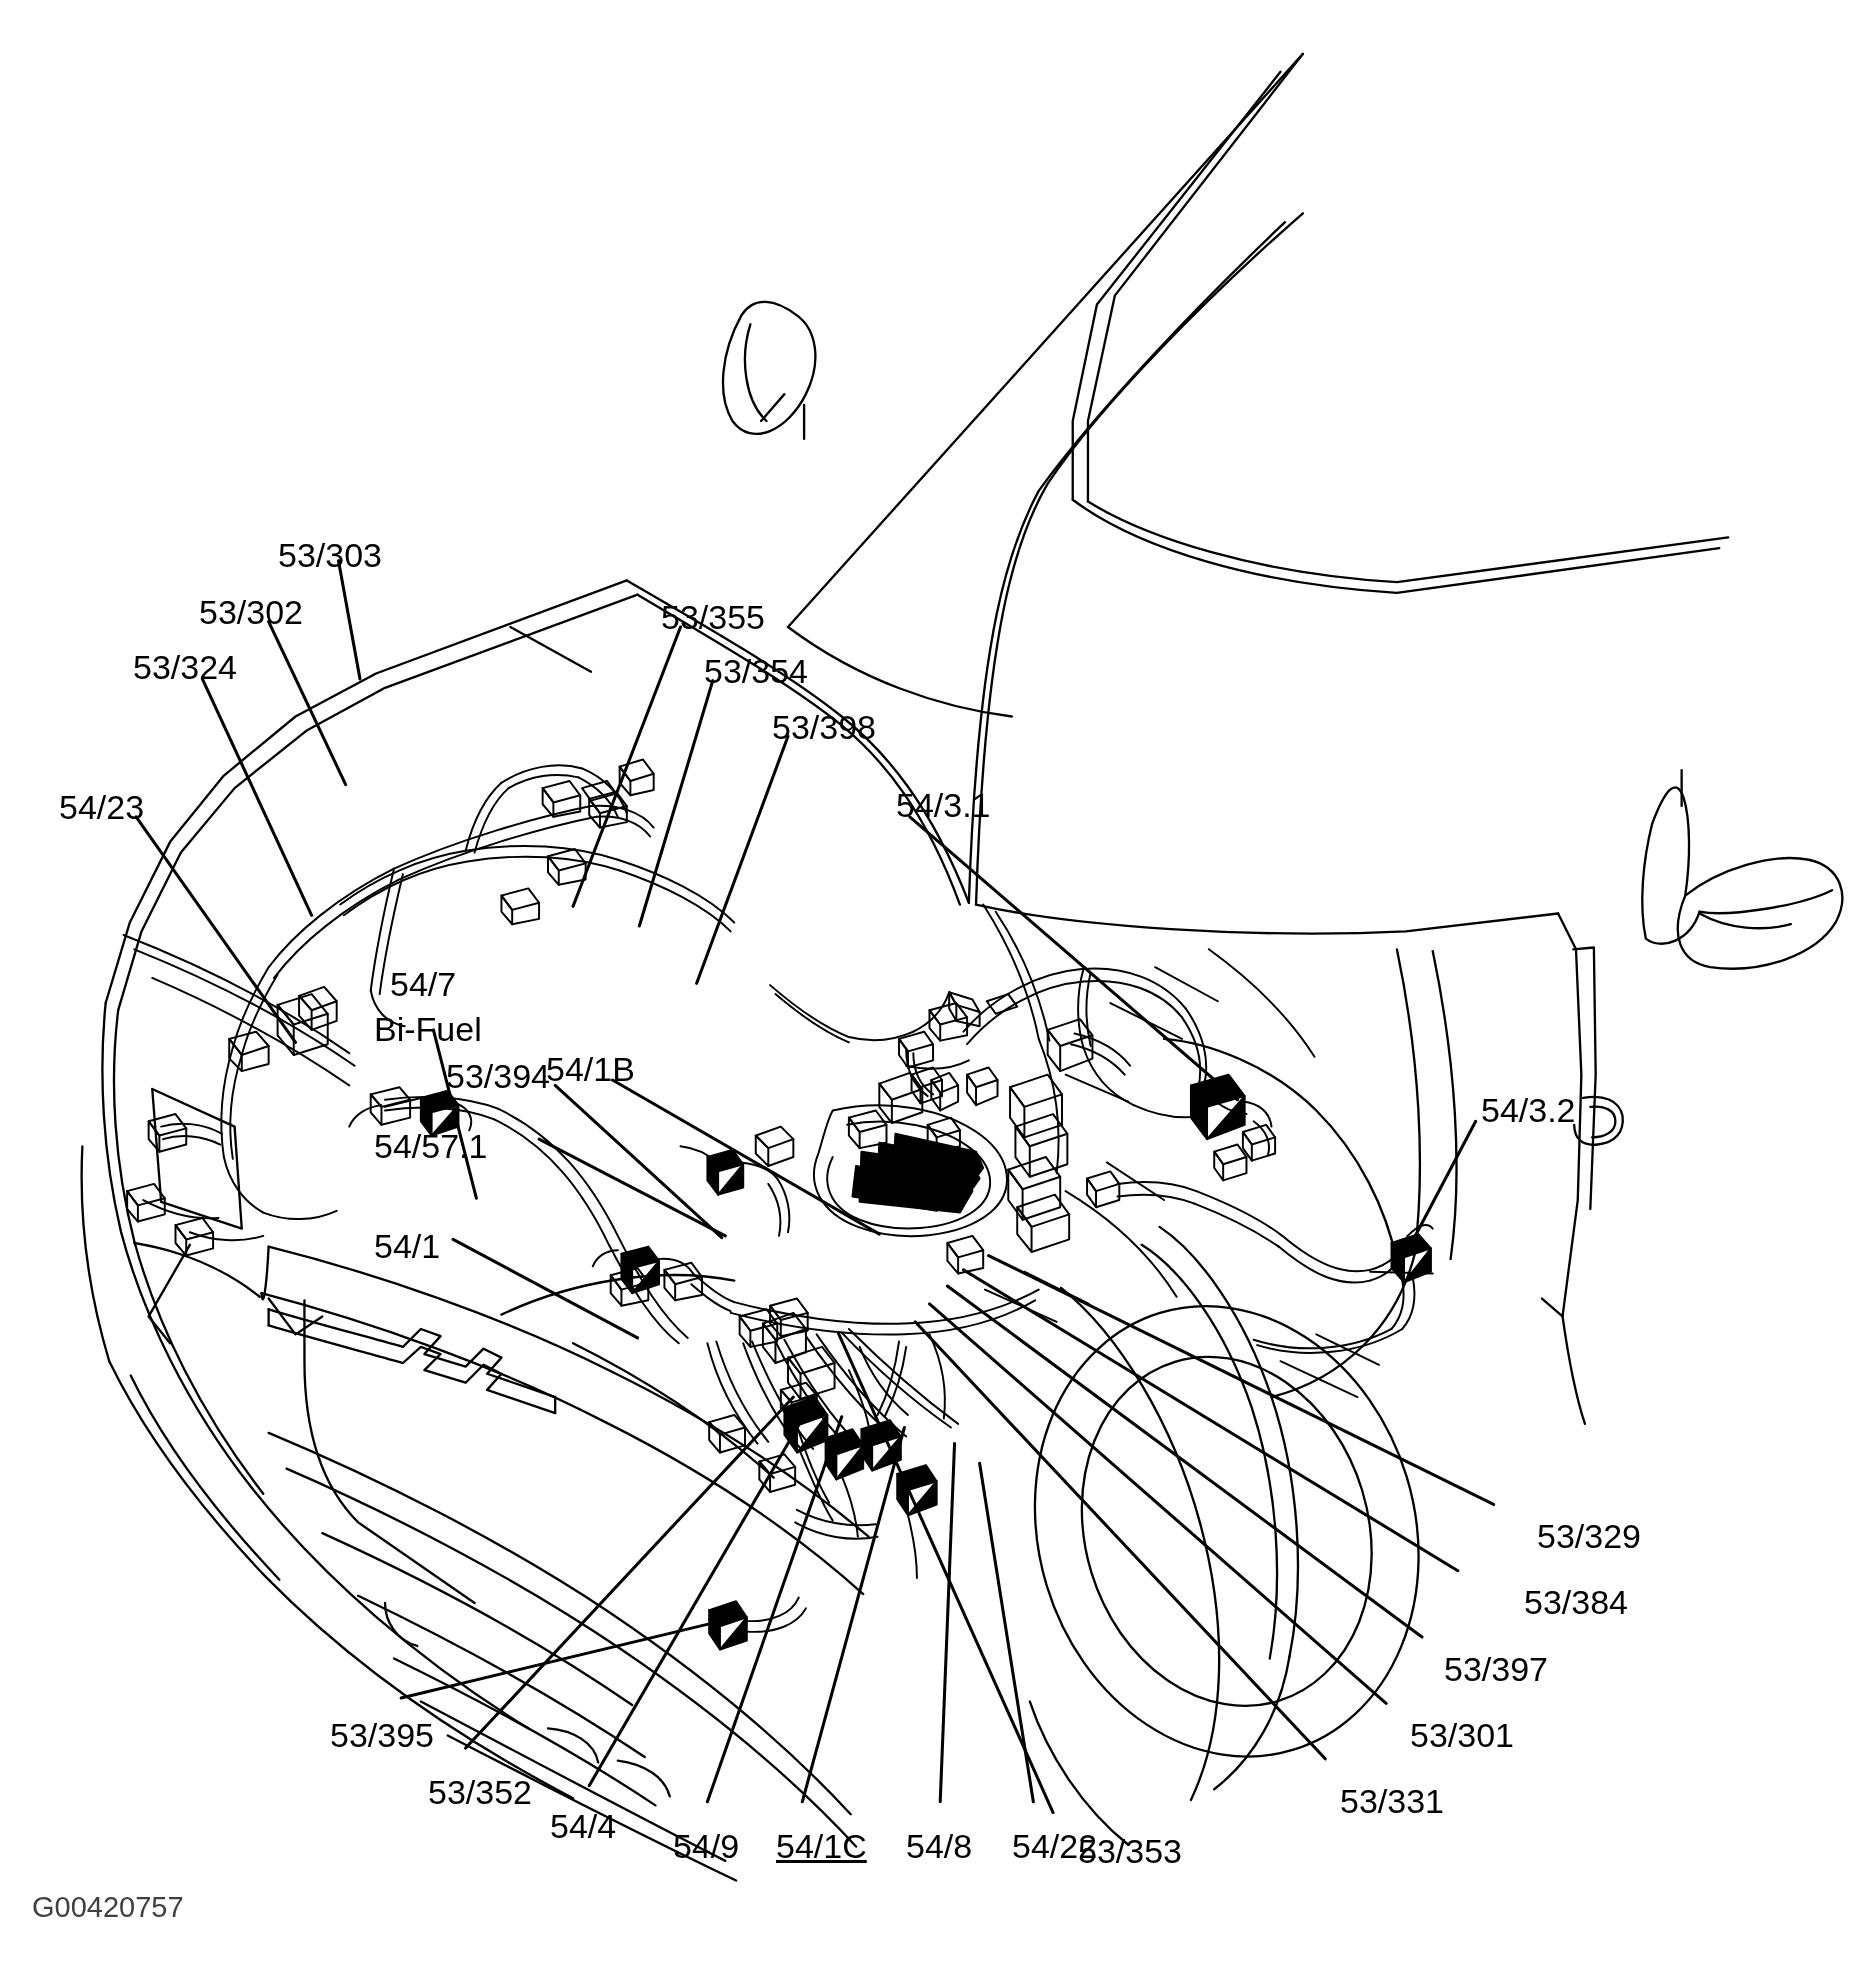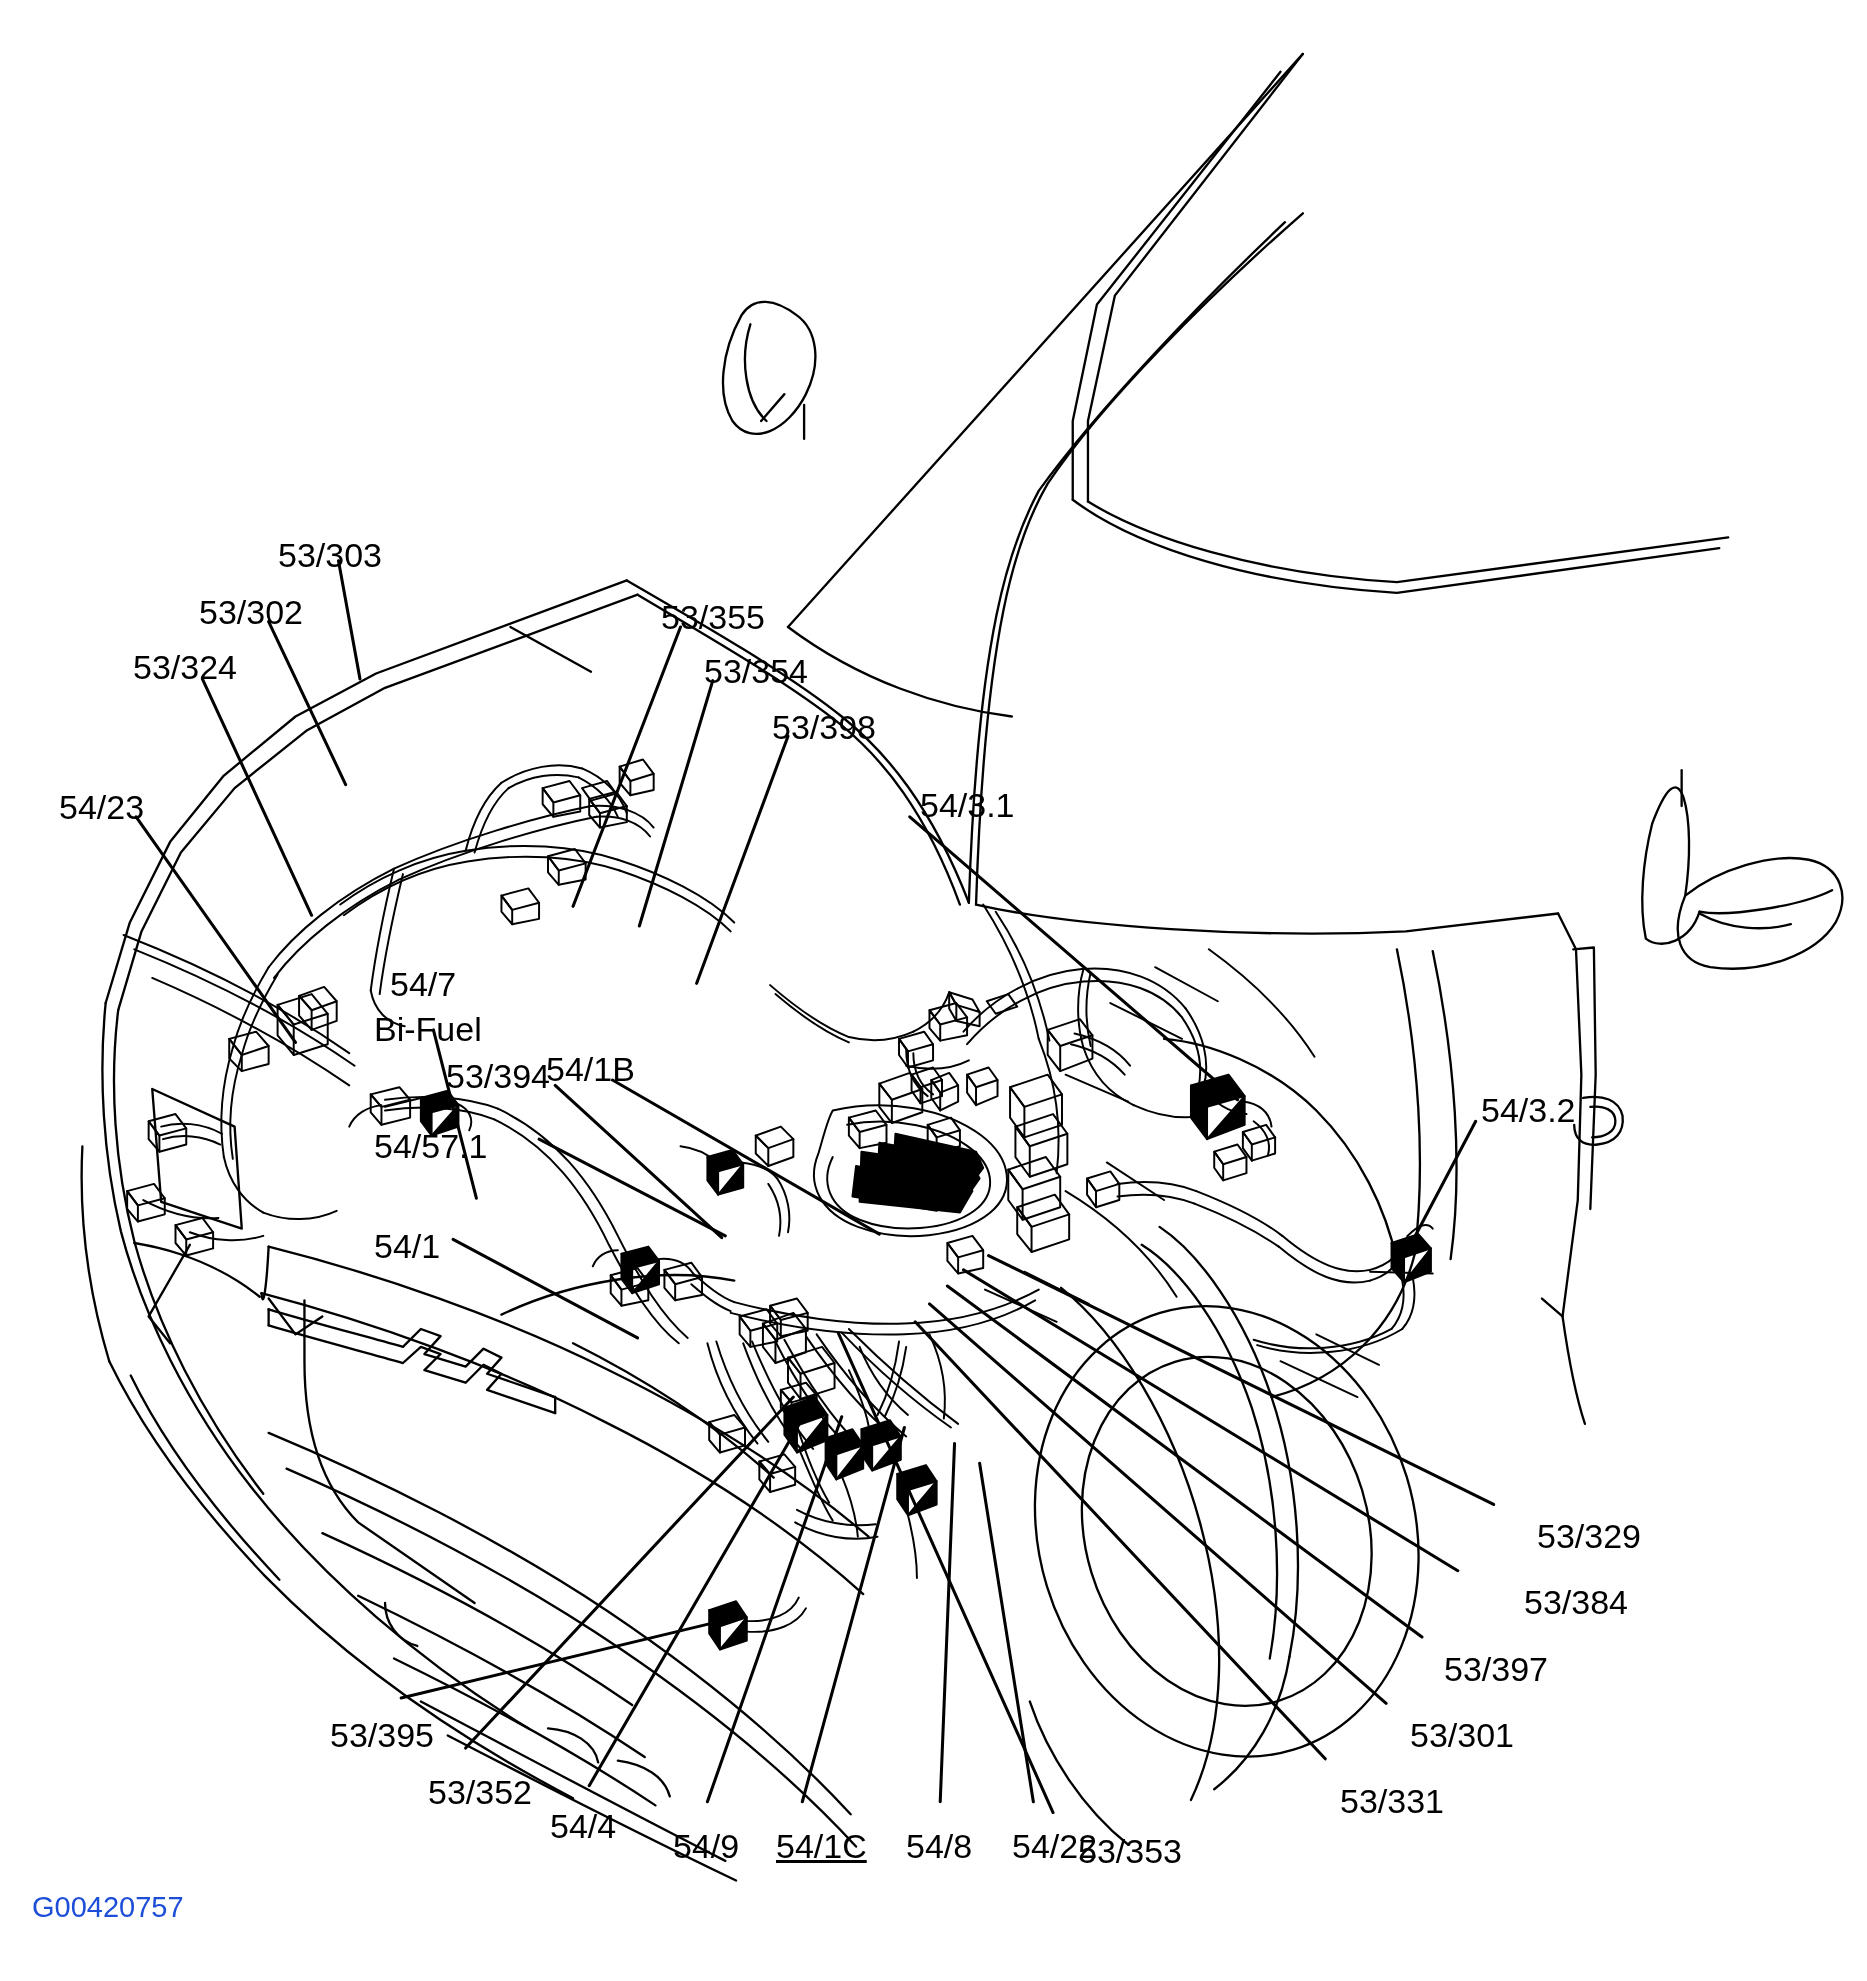--- a/index.html
+++ b/index.html
@@ -3,21 +3,21 @@
 <meta charset="utf-8">
 <title>Wiring Harness Diagram</title>
 <style>
   html,body{margin:0;padding:0;background:#ffffff;}
   body{width:1867px;height:1981px;overflow:hidden;
        font-family:"Liberation Sans","DejaVu Sans",sans-serif;color:#000;}
   #stage{position:relative;width:1867px;height:1689px;background:#fff;border-radius:26px;}
   #art{position:absolute;left:0;top:0;width:1867px;height:1981px;}
   .lbl{position:absolute;font-size:34px;line-height:39px;color:#000;
        white-space:nowrap;font-weight:400;letter-spacing:0px;}
-  #partcode{position:absolute;left:32px;top:1891px;font-size:29px;color:#1d4ed8;}
+  #partcode{position:absolute;left:32px;top:1891px;font-size:29px;color:#404040;}
 </style>
 </head>
 <body>
 
 <div id="stage">
 
   <svg id="art" viewBox="0 0 2085 2212" xmlns="http://www.w3.org/2000/svg">
 
     <g fill="none" stroke="#000" stroke-width="2.6" stroke-linecap="round" stroke-linejoin="round">
 
@@ -478,21 +478,21 @@
   </svg>
 
   <div id="labels">
       <div class="lbl" style="left: 278px; top: 536px;">53/303</div>
       <div class="lbl" style="left: 199px; top: 593px;">53/302</div>
       <div class="lbl" style="left: 133px; top: 648px;">53/324</div>
       <div class="lbl" style="left: 59px; top: 788px;">54/23</div>
       <div class="lbl" style="left: 661px; top: 598px;">53/355</div>
       <div class="lbl" style="left: 704px; top: 652px;">53/354</div>
       <div class="lbl" style="left: 772px; top: 708px;">53/398</div>
-      <div class="lbl" style="left: 896px; top: 786px; margin-left: 24px;">54/3.1</div>
+      <div class="lbl" style="left: 896px; top: 786px;">54/3.1</div>
       <div class="lbl" style="left: 390px; top: 965px;">54/7</div>
       <div class="lbl" style="left: 374px; top: 1010px;">Bi-Fuel</div>
       <div class="lbl" style="left: 446px; top: 1057px;">53/394</div>
       <div class="lbl" style="left: 546px; top: 1050px;">54/1B</div>
       <div class="lbl" style="left: 374px; top: 1127px;">54/57.1</div>
       <div class="lbl" style="left: 374px; top: 1227px;">54/1</div>
       <div class="lbl" style="left: 1481px; top: 1091px;">54/3.2</div>
       <div class="lbl" style="left: 1501px; top: 1517px; margin-left: 36px;">53/329</div>
       <div class="lbl" style="left: 1476px; top: 1583px; margin-left: 48px;">53/384</div>
       <div class="lbl" style="left: 1444px; top: 1650px;">53/397</div>

